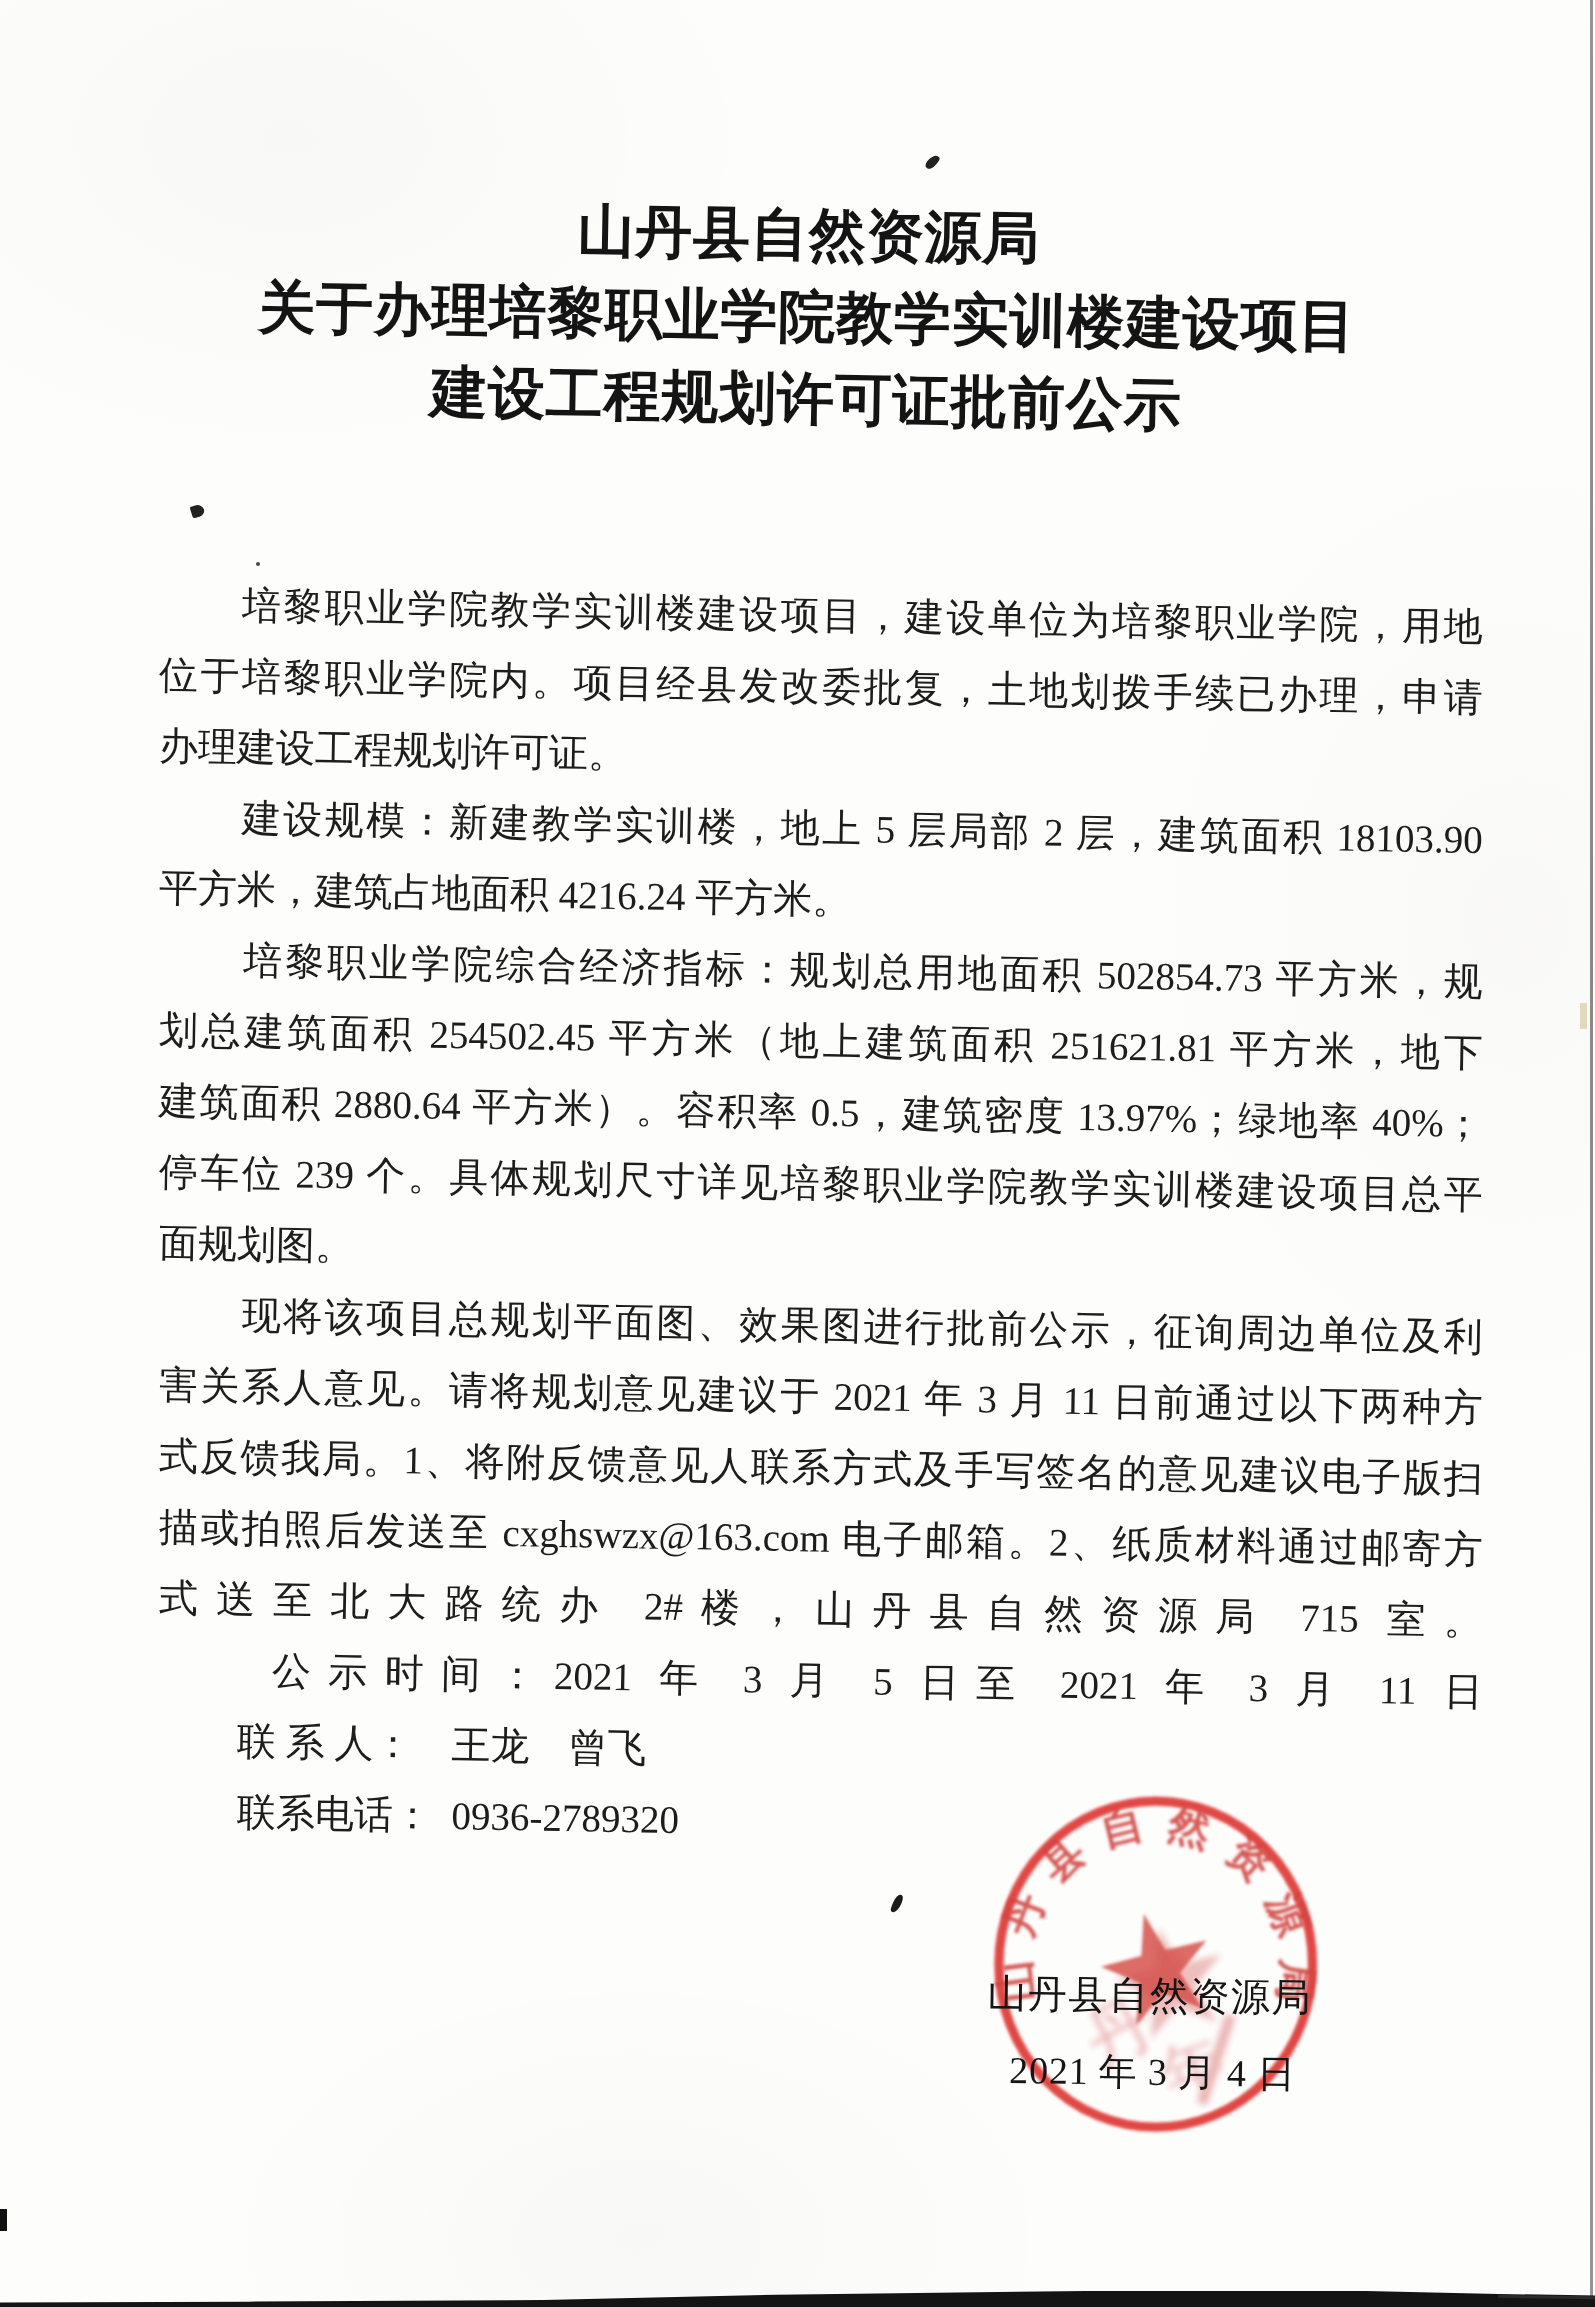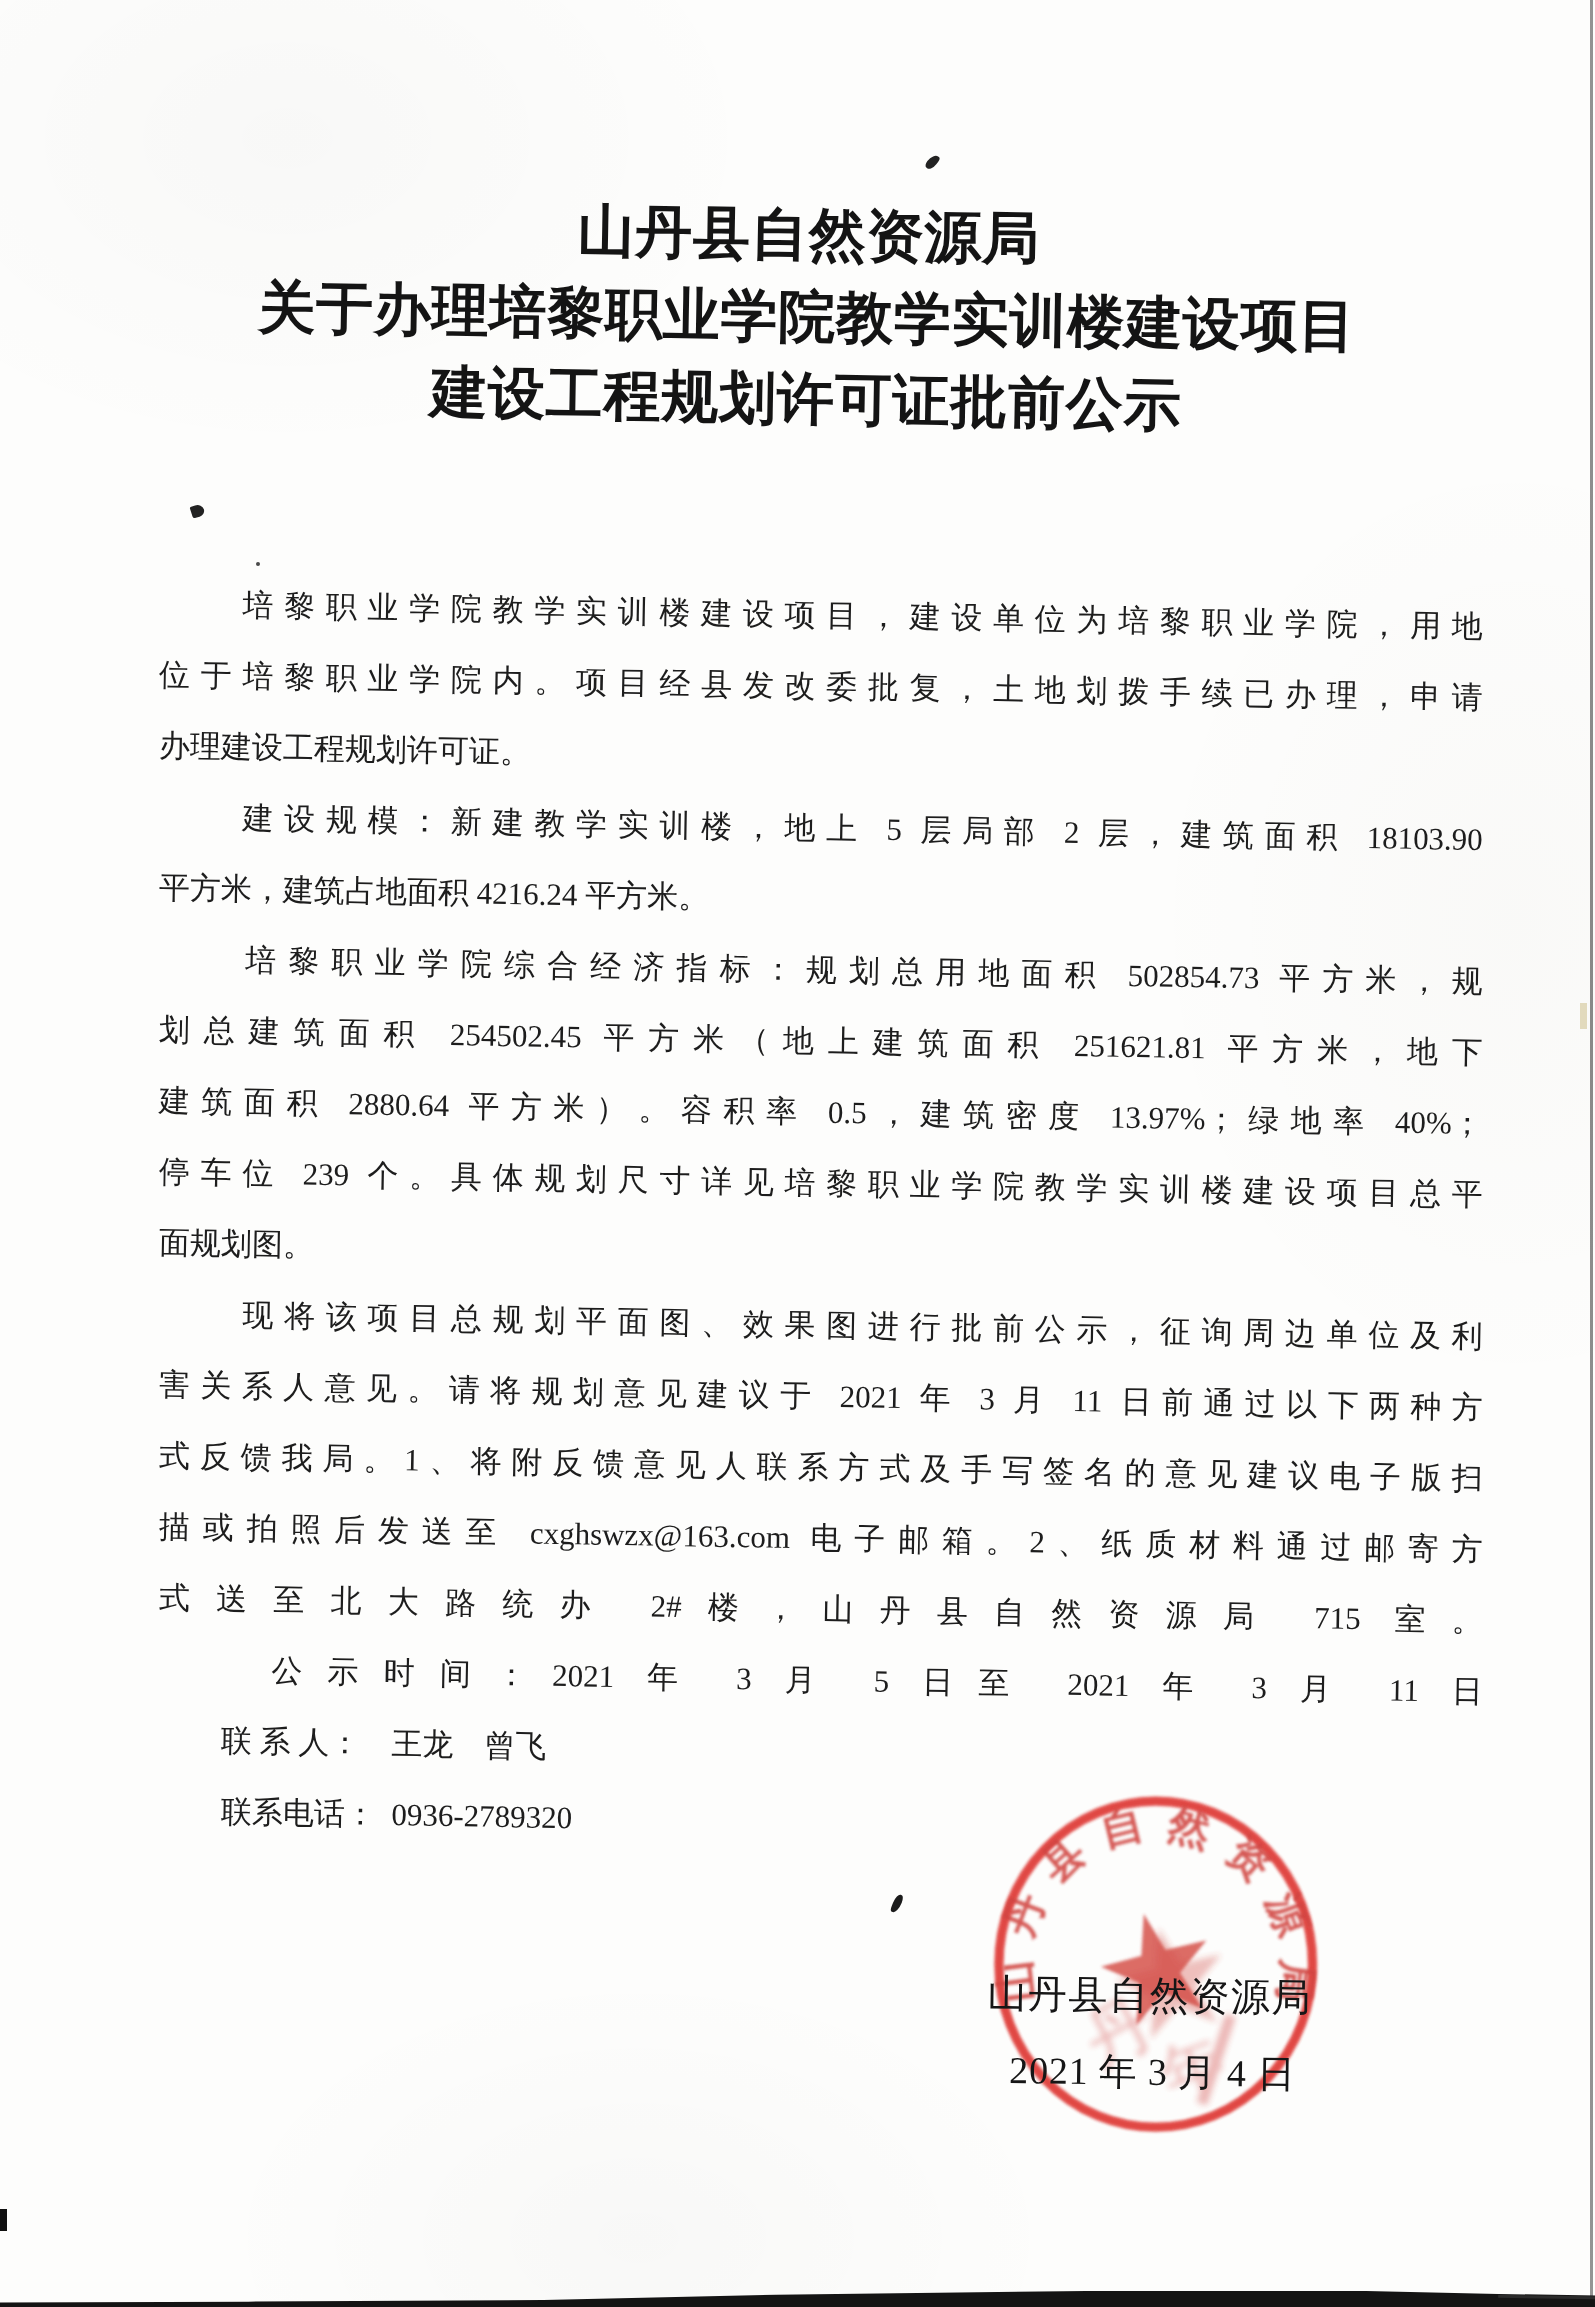--- a/index.html
+++ b/index.html
@@ -25,21 +25,21 @@
     font-weight:bold;
     font-size:57px;line-height:82px;
     letter-spacing:0.8px;
     transform:rotate(1deg);
     transform-origin:50% 50%;
     color:#141414;
   }
   
   .body-text{
     position:absolute;left:159px;top:568px;width:1324px;
-    font-size:31px;
+    font-size:39px;
     color:#1d1d1d;
   }
   .body-text .line{
     height:71px;line-height:71px;
     white-space:pre-wrap;
     text-align:justify;
     transform:rotate(1deg);
     transform-origin:0 50%;
   }
   .body-text .line.full{ text-align-last:justify; }

